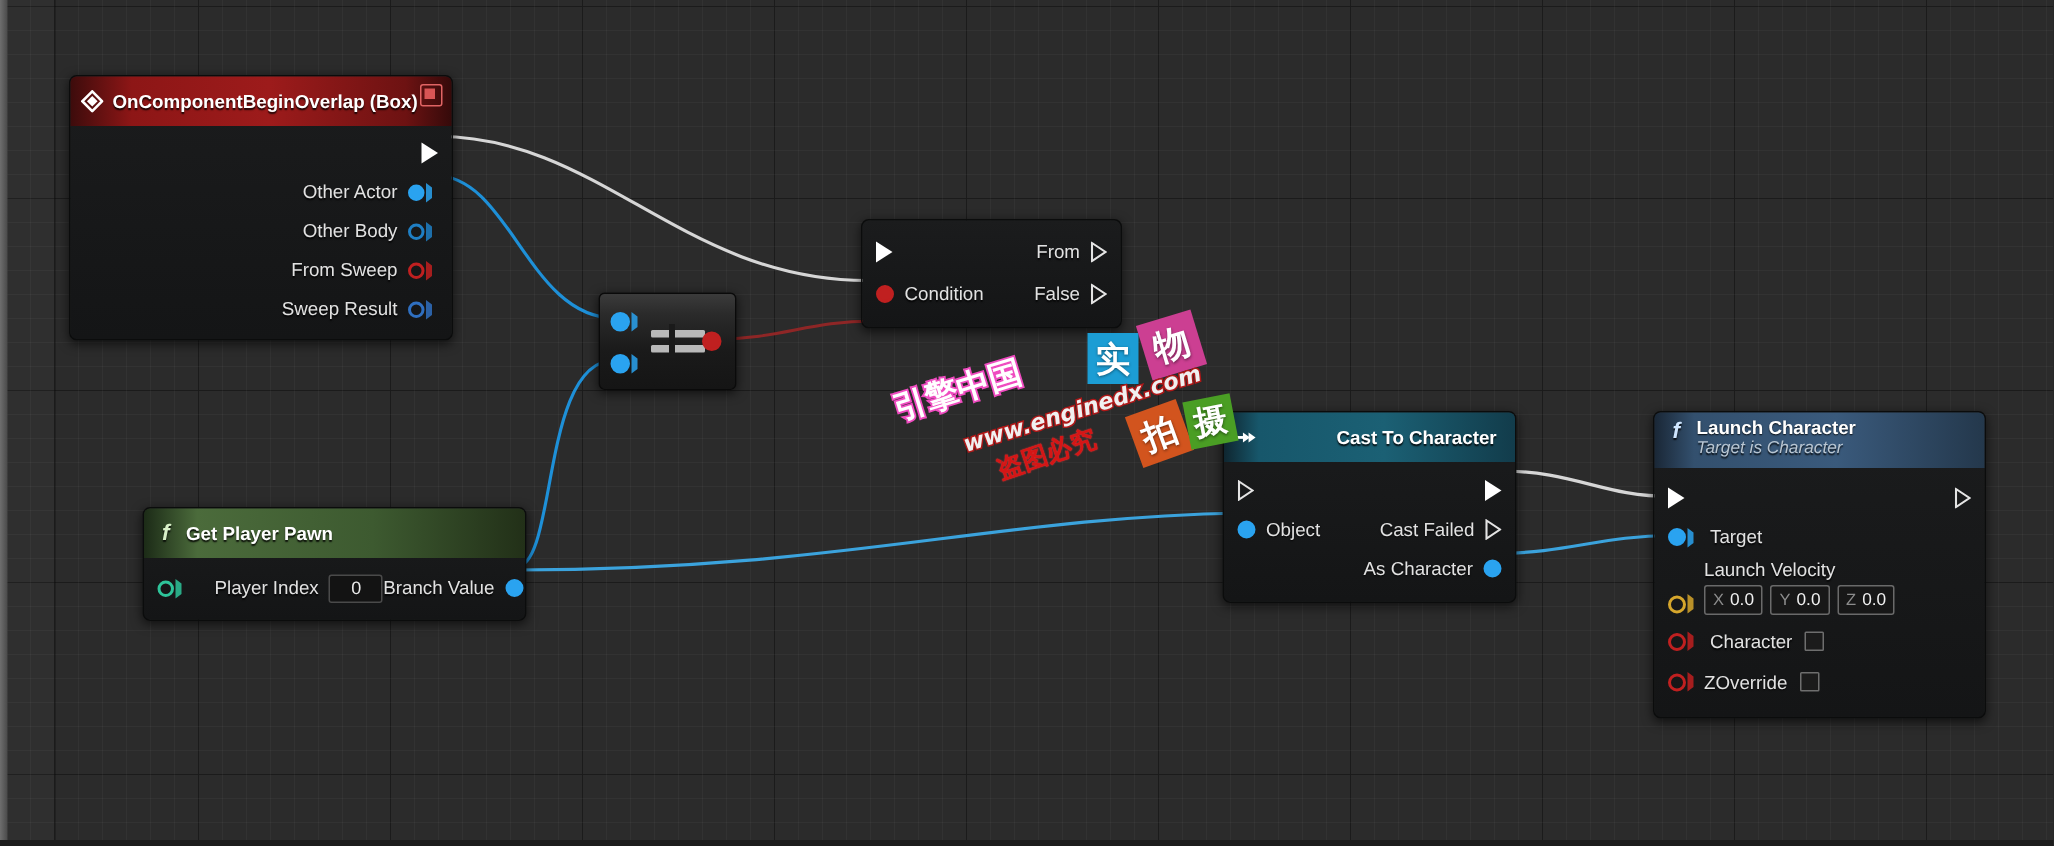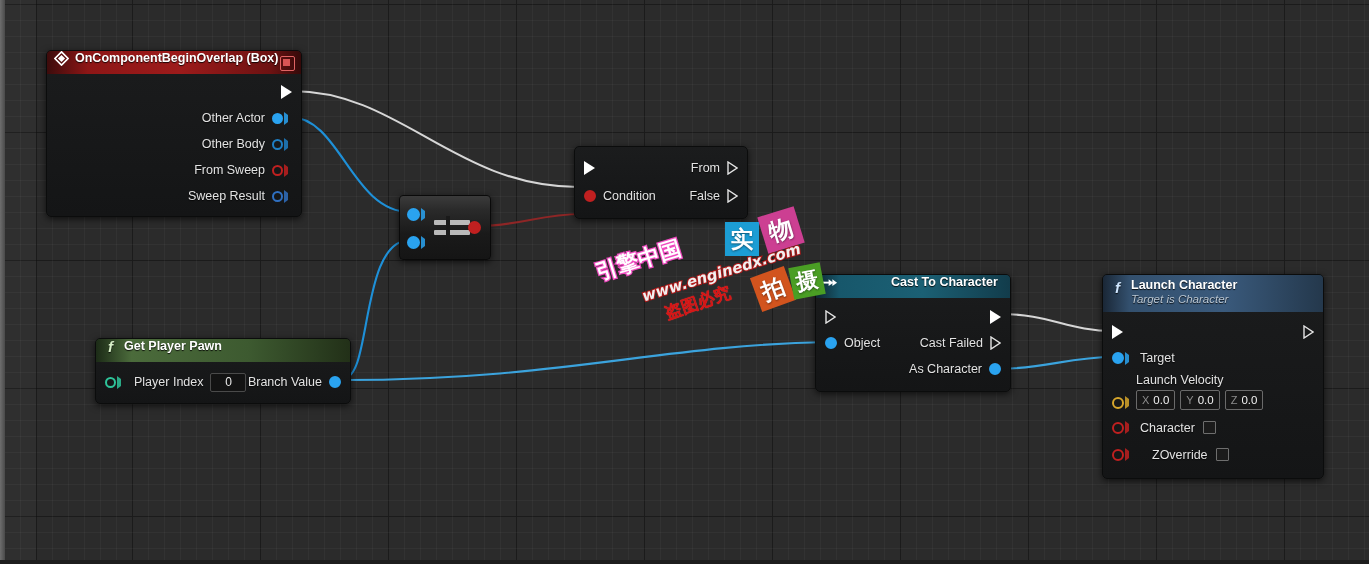--- a/index.html
+++ b/index.html
@@ -47,23 +47,23 @@
     position:absolute;
     border-radius:5px;
     background:linear-gradient(to bottom,#1b1c1d 0%,#141516 100%);
     border:1px solid #0b0c0c;
     box-shadow:0 2px 7px rgba(0,0,0,0.65);
     color:#e8e8e8;
     font-size:12.5px;
   }
   .node .titlebar{
     position:relative;
-    height:23px;
+    height:33px;
     border-radius:4px 4px 0 0;
-    display:flex;align-items:flex-start;
+    display:flex;align-items:center;
     padding:0 7px;
     overflow:hidden;
   }
   .node .titlebar .ttl{
     font-weight:bold;font-size:12.5px;
     color:#ffffff;
     text-shadow:0 1px 1px rgba(0,0,0,.85);
     white-space:nowrap;
   }
   .node .titlebar .sub{
@@ -321,21 +321,21 @@
         <span class="f-italic" style="color:#d8f0c8;">f</span>
       </span>
       <span class="ttl">Get Player Pawn</span>
     </div>
     <div class="body" style="padding:6px 0 7px 0;">
       <div class="row" style="height:28px;">
         <span class="pin-wrap c-int">
           <span class="dot ring"></span>
             <span class="pin-arrow"></span>
         </span>
-        <span class="lbl" style="margin-left:9px;">Player Index</span>
+        <span class="lbl" style="margin-left:18px;">Player Index</span>
         <span class="numbox" style="margin-left:7px;">0</span>
         <span class="spacer"></span>
         <span class="lbl">Branch Value</span>
         <span class="pin-wrap c-object" style="margin-left:7px;">
           <span class="dot fill" style="width:12px;height:12px;"></span>
         </span>
       </div>
     </div>
   </div>
 
@@ -436,21 +436,21 @@
             <span class="pin-arrow"></span>
         </span>
         <span class="lbl" style="margin-left:7px;">Character</span>
         <span class="chk" style="margin-left:8px;"></span>
       </div>
       <div class="row" style="height:27px;">
         <span class="pin-wrap c-bool">
           <span class="dot ring" style="width:12px;height:12px;"></span>
             <span class="pin-arrow"></span>
         </span>
-        <span class="lbl" style="margin-left:19px;">ZOverride</span>
+        <span class="lbl" style="margin-left:3px;">ZOverride</span>
         <span class="chk" style="margin-left:8px;"></span>
       </div>
     </div>
   </div>
 
   <div class="wm wm-tile" style="left:725px;top:222px;width:34px;height:34px;background:#1c9dd4;font-size:23px;">实</div>
 
   <div class="wm wm-tile" style="left:762px;top:211px;width:38px;height:38px;background:#cc3f92;font-size:24px;transform:rotate(-17deg);">物</div>
 
   <div class="wm wm-tile" style="left:755px;top:271px;width:36px;height:36px;background:#d2541e;font-size:23px;transform:rotate(-20deg);">拍</div>

